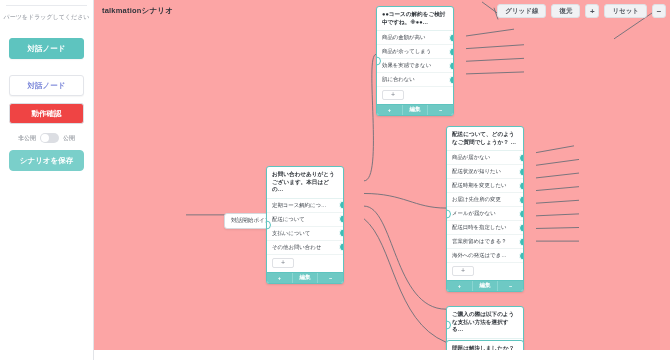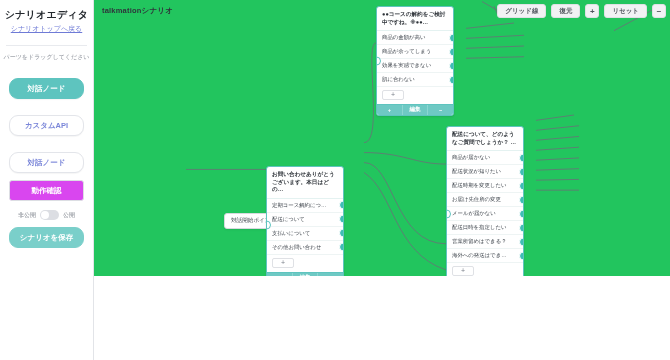--- a/index.html
+++ b/index.html
@@ -32,65 +32,65 @@
     line-height: 10px; cursor: pointer;
   }
   .side-sep { height: 1px; background: #e8eaee; margin: 5px 6px 0; }
   .drag-hint {
     font-size: 6px; color: #8a8f98; text-align: center;
     margin: 7px 0 6px; line-height: 9px;
   }
   .parts { padding: 0 9px; }
   .part-btn {
     height: 21px; width: 100%;
-    border: 1px solid #e3e5ea; border-radius: 9px;
+    border: 1px solid #e3e5ea; border-radius: 3px;
     background: #ffffff; color: #7a86d9;
     font-size: 7.5px; font-weight: bold;
     display: flex; align-items: center; justify-content: center;
     margin-bottom: 7px; cursor: pointer;
     box-shadow: 0 1px 1px rgba(0,0,0,.04);
     margin-top: 16px;
   }
   .part-btn.primary {
     background: #5ec4bf; border-color: #5ec4bf; color: #ffffff;
   }
   .side-actions { padding: 0 9px; margin-top: 7px; }
   .btn-disabled {
     height: 21px; width: 100%;
-    background: #d946ef; border: 1px solid #dcdee3; border-radius: 3px;
+    background: #ef4444; border: 1px solid #dcdee3; border-radius: 3px;
     color: #ffffff; font-size: 7.5px; font-weight: bold;
     display: flex; align-items: center; justify-content: center;
     cursor: default;
   }
   .toggle-row {
     display: flex; align-items: center; justify-content: center;
     gap: 4px; margin: 9px 0 7px;
   }
   .toggle-lbl { font-size: 6px; color: #7b8089; }
   .switch {
     width: 19px; height: 10px; border-radius: 5px;
     background: #dcdee3; position: relative; cursor: pointer;
     flex: 0 0 19px;
   }
   .switch .knob {
     position: absolute; top: 1px; left: 1px;
     width: 8px; height: 8px; border-radius: 50%; background: #ffffff;
   }
   .btn-save {
     height: 21px; width: 100%;
-    background: #7acfca; border: 1px solid #7acfca; border-radius: 9px;
+    background: #7acfca; border: 1px solid #7acfca; border-radius: 4px;
     color: #ffffff; font-size: 7.5px; font-weight: bold;
     display: flex; align-items: center; justify-content: center;
     cursor: pointer;
   }
 
   
   #canvas {
-    position: relative; flex: 1; height: 276px;
-    background: #22c55e; overflow: hidden;
+    position: relative; flex: 1; height: 350px;
+    background: #fca5a5; overflow: hidden;
   }
   #canvas-title {
     position: absolute; left: 8px; top: 6px;
     font-size: 7.5px; font-weight: bold; color: #2f343b;
     z-index: 30; letter-spacing: .2px;
   }
 
   
   #toolbar {
     position: absolute; right: 4px; top: 4px;
@@ -193,30 +193,25 @@
     background: #ffffff; border: 1.2px solid #5ec4bf;
     z-index: 12; cursor: pointer;
   }
 </style>
 </head>
 <body>
 
 <div id="app">
 
   <aside id="sidebar">
-    <div class="side-head">
-      <div class="side-title">シナリオエディタ</div>
-      <a class="side-link">シナリオトップへ戻る</a>
-    </div>
     <div class="side-sep"></div>
     <div class="drag-hint">パーツをドラッグしてください</div>
 
     <div class="parts">
       <div class="part-btn primary">対話ノード</div>
-      <div class="part-btn">カスタムAPI</div>
       <div class="part-btn">対話ノード</div>
     </div>
 
     <div class="side-actions">
       <div class="btn-disabled">動作確認</div>
       <div class="toggle-row">
         <span class="toggle-lbl">非公開</span>
         <span class="switch">
             <span class="knob"></span>
           </span>

